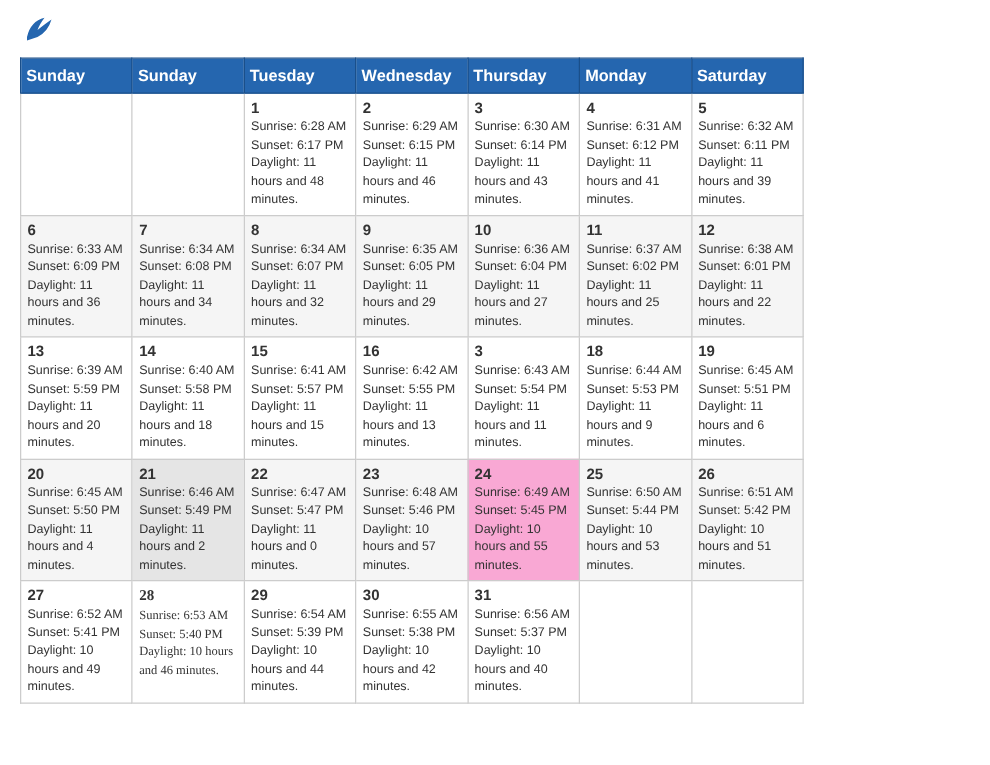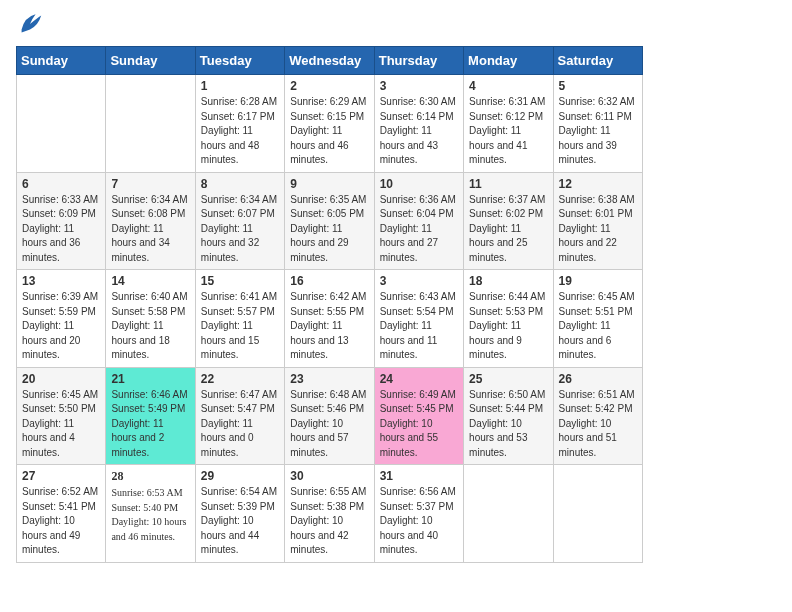--- a/index.html
+++ b/index.html
@@ -206,21 +206,21 @@
           <td style="background: rgb(255, 255, 255);">
             <span class="day-num">19</span>
             <div class="day-info">Sunrise: 6:45 AM<br>Sunset: 5:51 PM<br>Daylight: 11 hours and 6 minutes.</div>
           </td>
         </tr>
         <tr>
           <td style="background: rgb(245, 245, 245);">
             <span class="day-num">20</span>
             <div class="day-info">Sunrise: 6:45 AM<br>Sunset: 5:50 PM<br>Daylight: 11 hours and 4 minutes.</div>
           </td>
-          <td style="background: #5eead4;">
+          <td style="background: #e5e5e5;">
             <span class="day-num">21</span>
             <div class="day-info">Sunrise: 6:46 AM<br>Sunset: 5:49 PM<br>Daylight: 11 hours and 2 minutes.</div>
           </td>
           <td style="background: rgb(245, 245, 245);">
             <span class="day-num">22</span>
             <div class="day-info">Sunrise: 6:47 AM<br>Sunset: 5:47 PM<br>Daylight: 11 hours and 0 minutes.</div>
           </td>
           <td style="background: rgb(245, 245, 245);">
             <span class="day-num">23</span>
             <div class="day-info">Sunrise: 6:48 AM<br>Sunset: 5:46 PM<br>Daylight: 10 hours and 57 minutes.</div>

